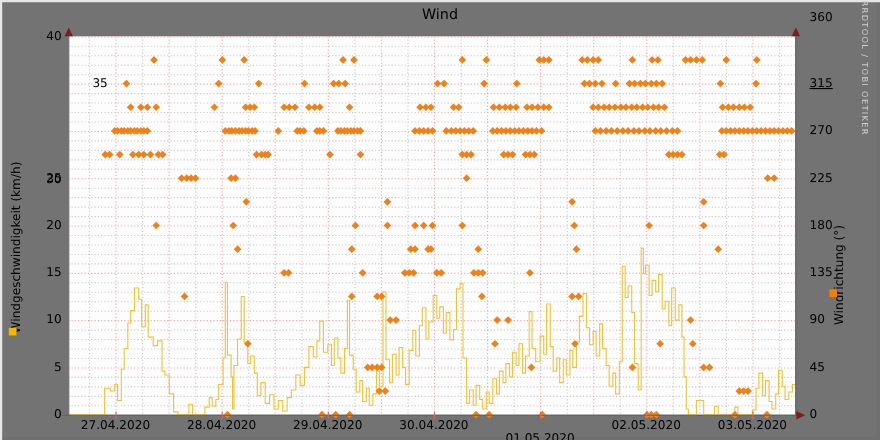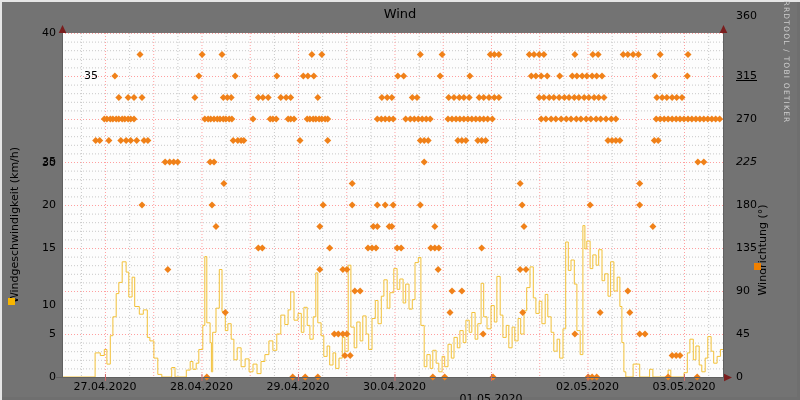--- a/index.html
+++ b/index.html
@@ -441,33 +441,33 @@
     </svg>
   <div id="title">Wind</div>
   <div id="left-axis-title" class="vlabel">Windgeschwindigkeit (km/h)</div>
   <div id="right-axis-title" class="vlabel">Windrichtung (°)</div>
   <div id="watermark" style="color: rgb(207, 207, 207);">RRDTOOL / TOBI OETIKER</div>
   <div id="speed-axis-marker" class="axis-marker" style="background: rgb(247, 181, 0);"></div>
   <div id="direction-axis-marker" class="axis-marker" style="background: rgb(240, 128, 0);"></div>
   <div id="labels">
       <div class="tick-label tick-left" style="top: 371px;">0</div>
       <div class="tick-label tick-left" style="top: 328px;">5</div>
-      <div class="tick-label tick-left" style="top: 285px; margin-top: 14px;">10</div>
+      <div class="tick-label tick-left" style="top: 285px;">10</div>
       <div class="tick-label tick-left" style="top: 242px;">15</div>
       <div class="tick-label tick-left" style="top: 199px;">20</div>
       <div class="tick-label tick-left" style="top: 156px;">25</div>
       <div class="tick-label tick-left" style="top: 129px; margin-top: 28px;">30</div>
       <div class="tick-label tick-left" style="top: 70px; margin-left: 42px;">35</div>
       <div class="tick-label tick-left" style="top: 27px;">40</div>
       <div class="tick-label tick-right" style="top: 371px;">0</div>
       <div class="tick-label tick-right" style="top: 328px;">45</div>
       <div class="tick-label tick-right" style="top: 285px;">90</div>
       <div class="tick-label tick-right" style="top: 242px;">135</div>
       <div class="tick-label tick-right" style="top: 199px;">180</div>
-      <div class="tick-label tick-right" style="top: 156px; font-style: italic;">225</div>
+      <div class="tick-label tick-right" style="top: 156px;">225</div>
       <div class="tick-label tick-right" style="top: 113px;">270</div>
       <div class="tick-label tick-right" style="top: 70px; text-decoration: underline;">315</div>
       <div class="tick-label tick-right" style="top: 10px;">360</div>
       <div class="tick-label xlabel" style="left: 59.965px;">27.04.2020</div>
       <div class="tick-label xlabel" style="left: 156.471px;">28.04.2020</div>
       <div class="tick-label xlabel" style="left: 252.977px;">29.04.2020</div>
       <div class="tick-label xlabel" style="left: 349.483px;">30.04.2020</div>
       <div class="tick-label xlabel" style="left: 445.989px; margin-top: 12px;">01.05.2020</div>
       <div class="tick-label xlabel" style="left: 542.495px;">02.05.2020</div>
       <div class="tick-label xlabel" style="left: 639.001px;">03.05.2020</div>

